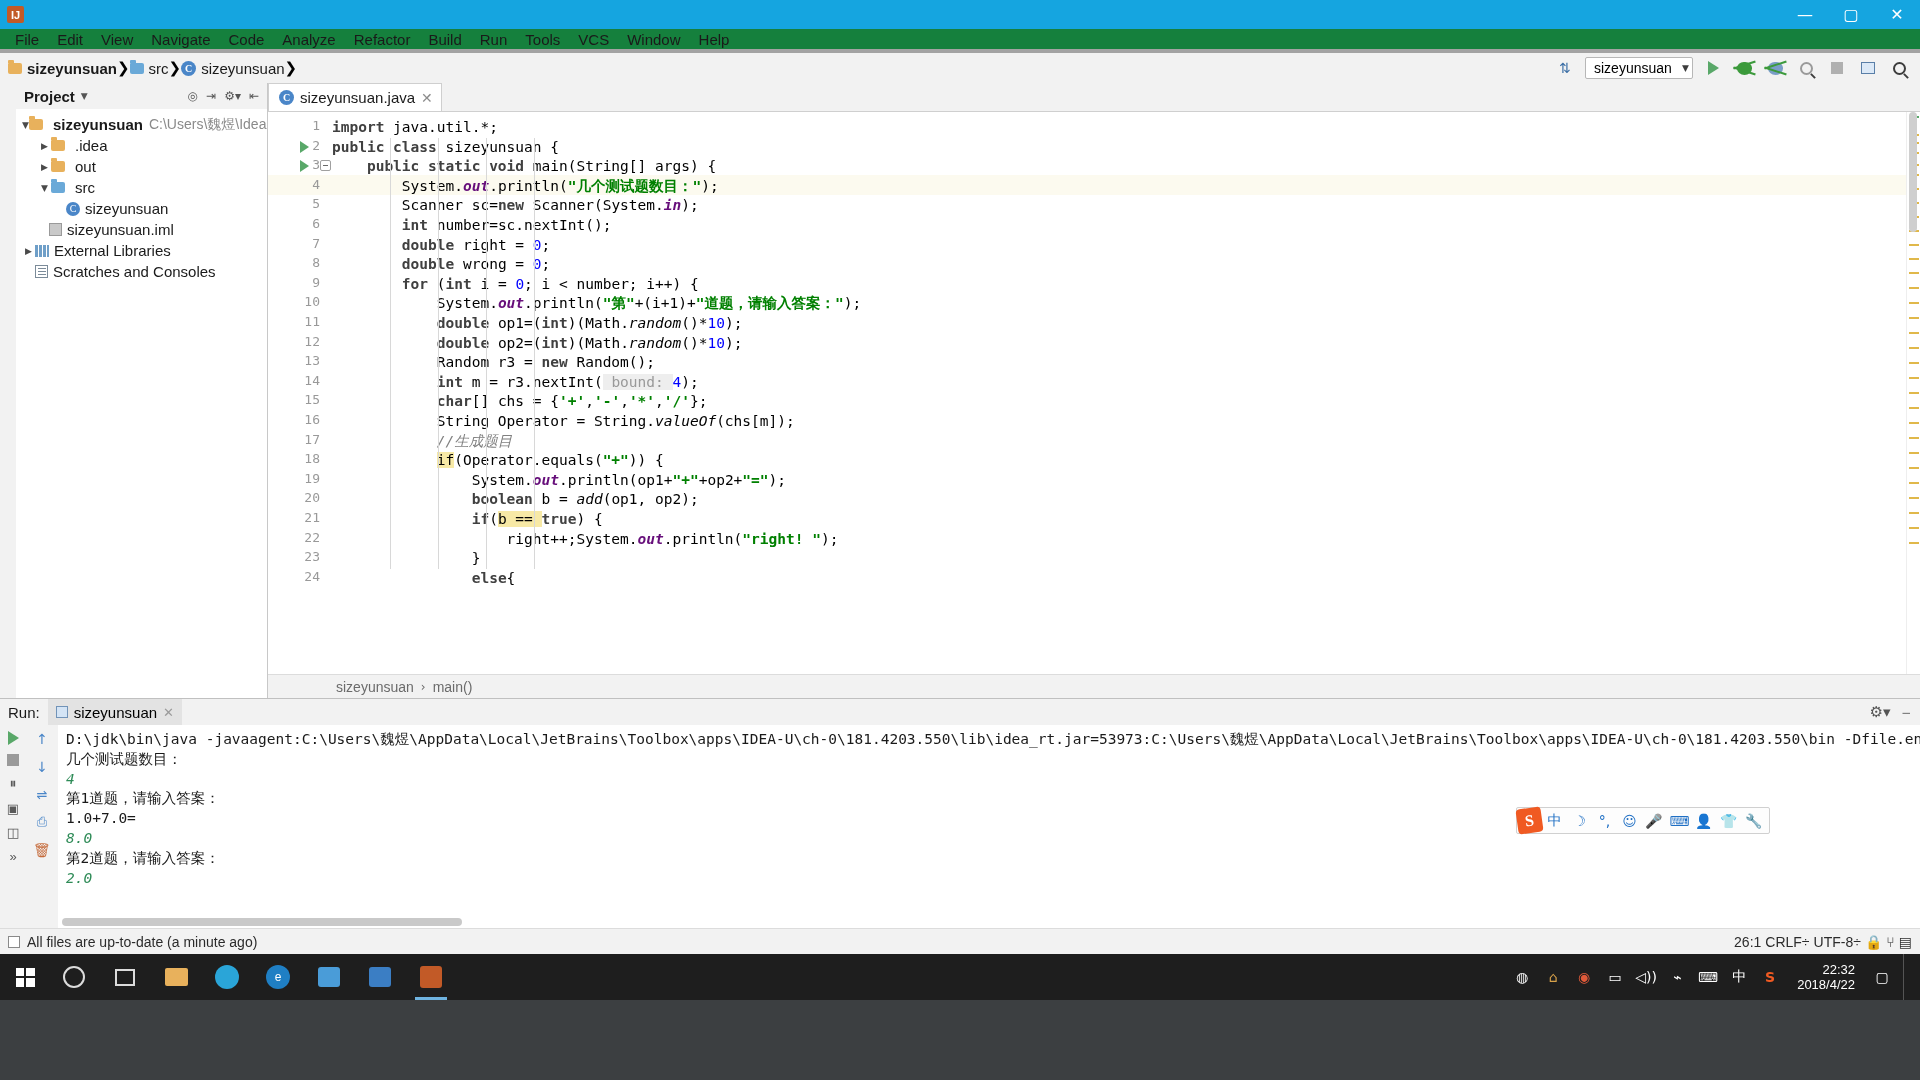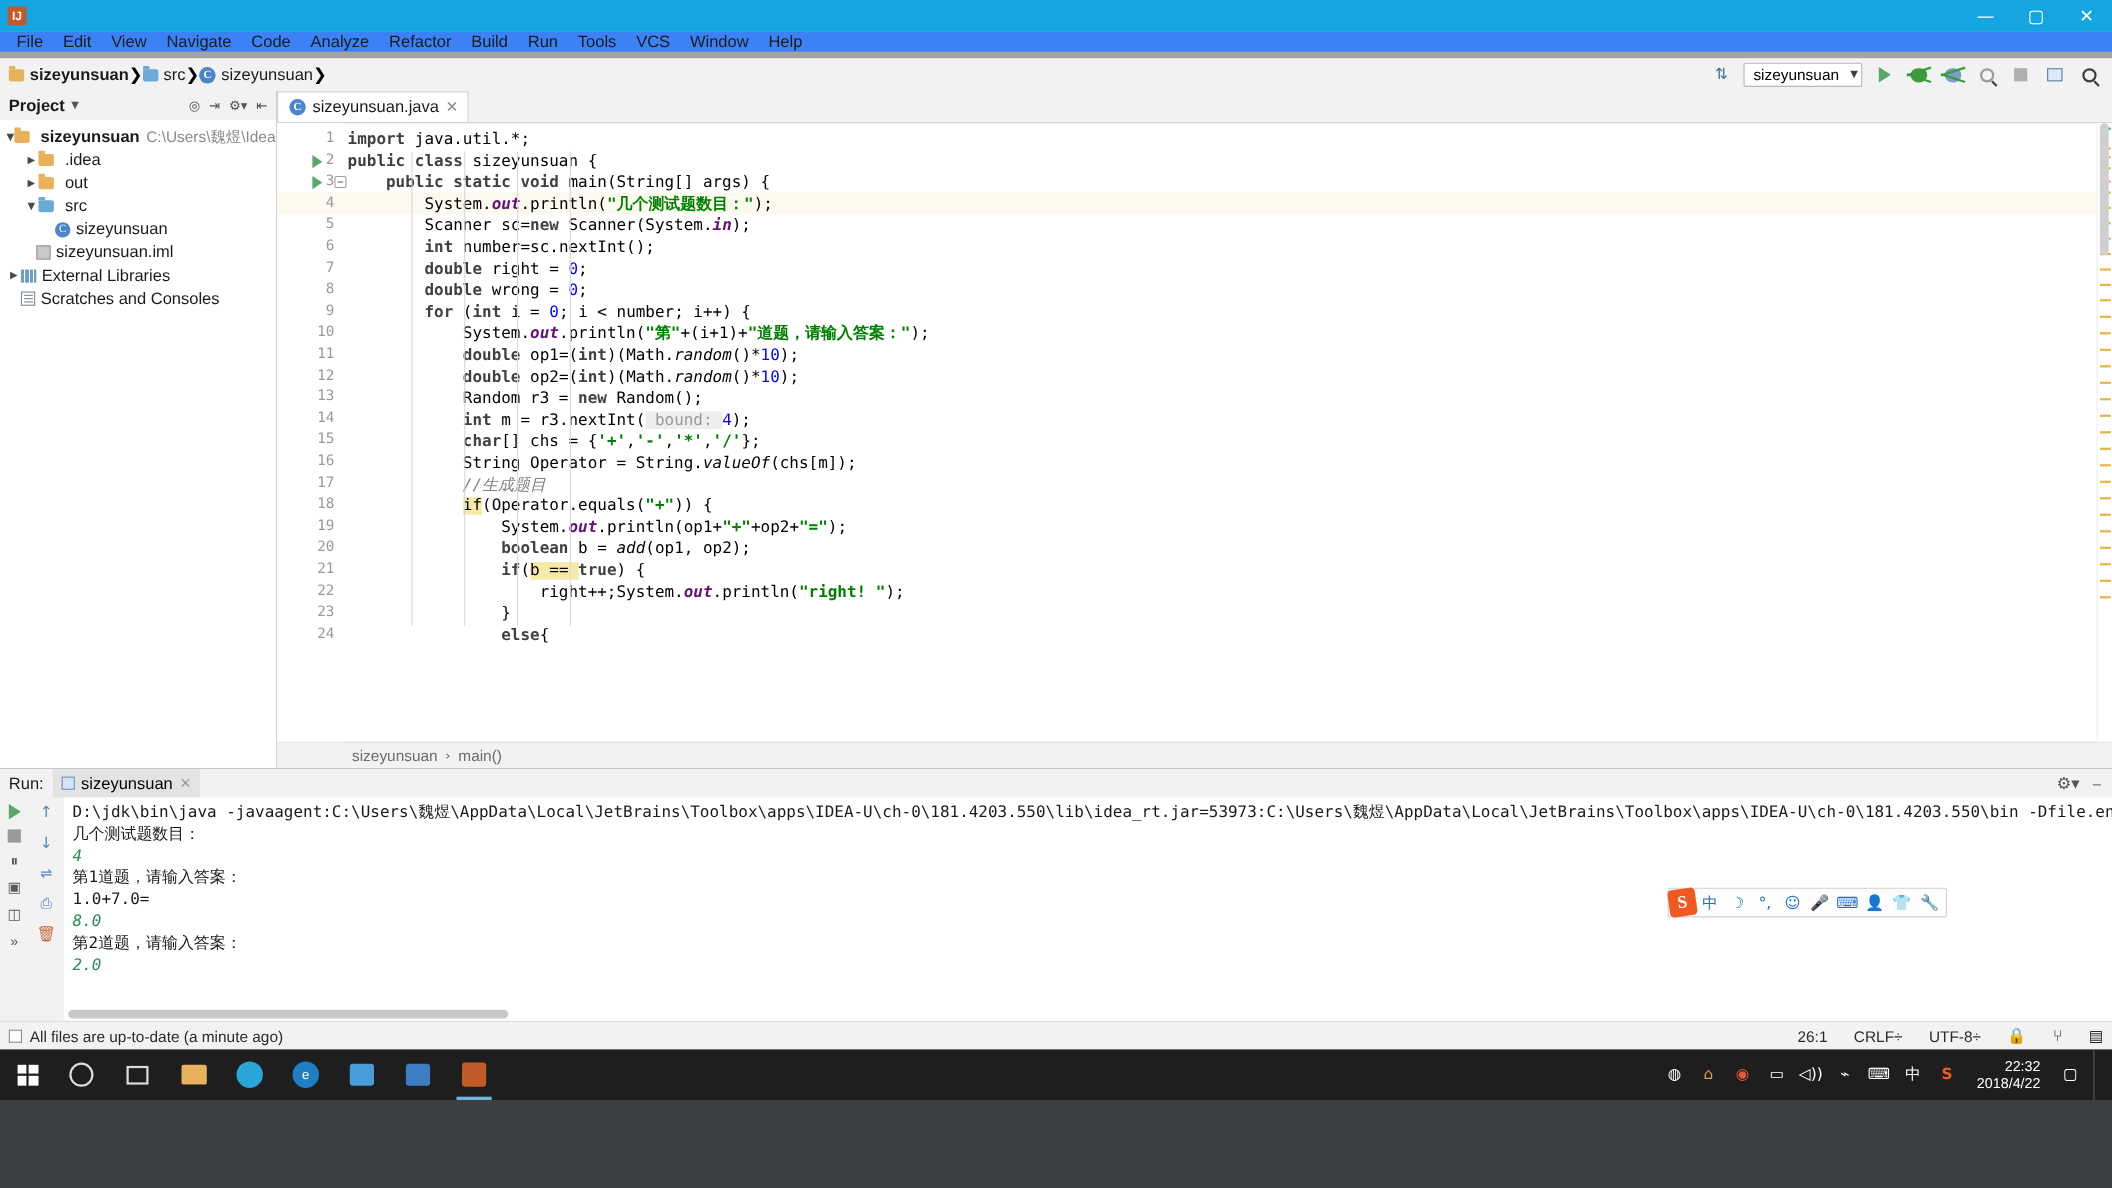--- a/index.html
+++ b/index.html
@@ -24,22 +24,22 @@
     font-family:"Liberation Sans", sans-serif;
   }
   .titlebar .tb-text { white-space:nowrap; overflow:hidden; letter-spacing:0.1px; }
   .titlebar .tb-btns { margin-left:auto; display:flex; height:29px; }
   .titlebar .tb-btn {
     width:46px; height:29px; display:flex; align-items:center; justify-content:center;
     font-size:16px; color:#fff; font-family:"DejaVu Sans", sans-serif;
   }
 
   
-  .menubar { height:24px; background:#3b82f6; display:flex; align-items:center; padding-left:6px; flex:0 0 auto;
-             border-bottom:6px solid #a3a3a3; }
+  .menubar { height:24px; background:#15803d; display:flex; align-items:center; padding-left:6px; flex:0 0 auto;
+             border-bottom:4px solid #a3a3a3; }
   .menubar .mi { padding:2px 9px; font-size:15px; color:#1a1a1a; }
 
   
   .navbar { height:30px; background:#f2f2f2; display:flex; align-items:center; padding-left:8px; flex:0 0 auto; }
   .crumb { display:flex; align-items:center; font-size:15px; color:#1a1a1a; }
   .crumb.bold { font-weight:bold; }
   .folder-ico {
     display:inline-block; width:14px; height:11px; background:#e8b15c; border-radius:1px 2px 2px 2px;
     position:relative; margin-right:5px;
   }
@@ -62,21 +62,21 @@
   .tri-green { width:0;height:0;border-left:11px solid #59a869;border-top:7px solid transparent;border-bottom:7px solid transparent; }
   .bug-ico { width:15px;height:13px;background:#3c9a3c;border-radius:45% 45% 50% 50%; position:relative; }
   .bug-ico:before{content:"";position:absolute;left:-4px;top:2px;width:23px;height:2px;background:#3c9a3c;transform:rotate(-18deg);}
   .bug-ico:after{content:"";position:absolute;left:-4px;top:8px;width:23px;height:2px;background:#3c9a3c;transform:rotate(18deg);}
   .stop-sq { width:12px;height:12px;background:#b0b0b0; }
   .mag { width:13px;height:13px;border:2px solid #3c3c3c;border-radius:50%; position:relative; }
   .mag:after{content:"";position:absolute;right:-5px;bottom:-4px;width:6px;height:2px;background:#3c3c3c;transform:rotate(45deg);}
   .updown { font-size:14px; font-family:"DejaVu Sans", sans-serif; color:#3b6ea5; }
 
   
-  .middle { flex:1 1 auto; display:flex; min-height:0; background:#f2f2f2; position:relative; }
+  .middle { flex:1 1 auto; display:flex; min-height:0; background:#f2f2f2; position:relative;margin-left:16px; }
 
   
   .sidebar { width:252px; display:flex; flex-direction:column; background:#f2f2f2; flex:0 0 auto; border-right:1px solid #c8c8c8;}
   .sb-header { height:26px; display:flex; align-items:center; padding-left:8px; font-size:15px; }
   .sb-header .title { font-weight:bold; color:#1a1a1a; }
   .sb-header .chev { margin-left:6px; font-size:9px; color:#555; font-family:"DejaVu Sans", sans-serif;}
   .sb-header .acts { margin-left:auto; display:flex; align-items:center; gap:8px; padding-right:8px; color:#555; font-size:12px;}
   .sb-tree { flex:1 1 auto; background:#fff; padding-top:5px; font-size:15px; overflow:hidden;}
   .row { display:flex; align-items:center; height:21px; padding-left:6px; white-space:nowrap; }
   .row .arrow { width:13px; text-align:center; font-size:9px; color:#4a4a4a; font-family:"DejaVu Sans", sans-serif; }
@@ -150,21 +150,21 @@
     position:absolute; display:flex; align-items:center; height:27px; background:#fdfdfd;
     border:1px solid #d0d0d0; border-radius:2px; gap:0px; padding-right:2px;
   }
   .ime-bar .ime-ic { width:25px; height:25px; display:flex; align-items:center; justify-content:center; color:#1f6fc4; font-size:14px; font-family:"DejaVu Sans", sans-serif;}
   .sogou-logo { width:25px;height:25px;background:#f05a22;color:#fff;font-weight:bold;font-size:16px;
     display:flex;align-items:center;justify-content:center;transform:rotate(-8deg);border-radius:4px;font-family:"Liberation Serif", serif;}
 
   
   .statusbar { height:26px; flex:0 0 auto; background:#f2f2f2; display:flex; align-items:center; padding:0 8px; font-size:14px; color:#2b2b2b; border-top:1px solid #dcdcdc;}
   .statusbar .sb-left { display:flex; align-items:center; gap:7px; }
-  .statusbar .sb-right { margin-left:auto; display:flex; align-items:flex-end; gap:24px; }
+  .statusbar .sb-right { margin-left:auto; display:flex; align-items:flex-end; gap:4px; }
   .sb-sq { width:12px;height:12px;border:1px solid #8a8a8a;background:#fff; }
 
   
   .taskbar { height:46px; flex:0 0 auto; background:#1e1e1e; display:flex; align-items:center; }
   .tb-start { width:50px; height:46px; display:flex; align-items:center; justify-content:center; }
   .win-logo { width:19px; height:19px; display:grid; grid-template-columns:1fr 1fr; grid-template-rows:1fr 1fr; gap:2.5px; }
   .win-logo i { background:#fff; display:block; }
   .tb-icons { display:flex; align-items:center; gap:3px; }
   .tb-item { width:48px; height:46px; display:flex; align-items:center; justify-content:center; position:relative; }
   .tb-item.active:after { content:""; position:absolute; bottom:0; left:8px; right:8px; height:3px; background:#6fb3e0; }

